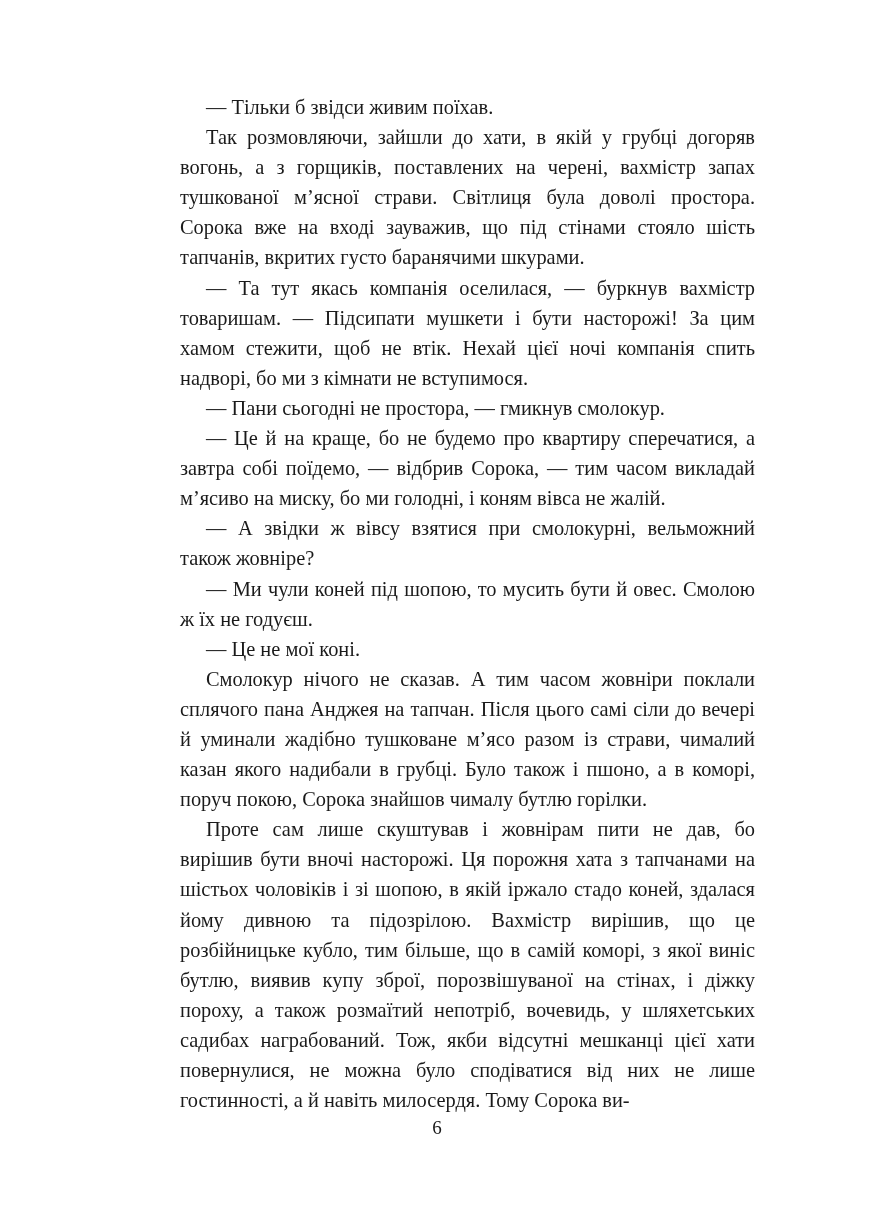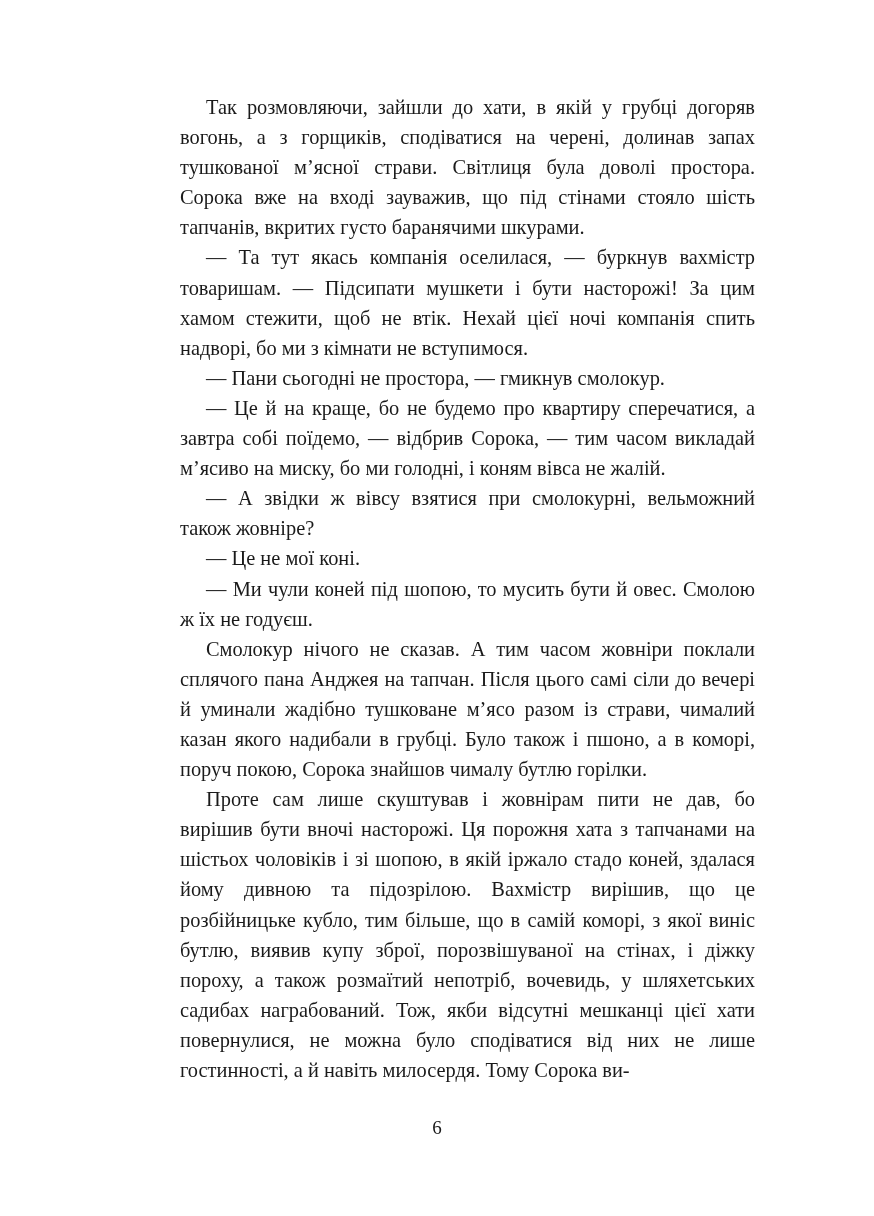--- a/index.html
+++ b/index.html
@@ -49,26 +49,27 @@
     font-size: 19px;
     color: #1a1a1a;
   }
 </style>
 </head>
 <body>
 
 <div class="page">
 
   <div class="text-block">
-    <p>Так розмовляючи, зайшли до хати, в якій у грубці догоряв вогонь, а з горщиків, сподіватися на черені, долинав запах тушкованої м’ясної страви. Світлиця була доволі простора. Сорока вже на вході зауважив, що під стінами стояло шість тапчанів, вкритих густо баранячими шкурами.</p>
+    <p>— Тільки б звідси живим поїхав.</p>
+    <p>Так розмовляючи, зайшли до хати, в якій у грубці догоряв вогонь, а з горщиків, поставлених на черені, вахмістр запах тушкованої м’ясної страви. Світлиця була доволі простора. Сорока вже на вході зауважив, що під стінами стояло шість тапчанів, вкритих густо баранячими шкурами.</p>
     <p>— Та тут якась компанія оселилася, — буркнув вахмістр товаришам. — Підсипати мушкети і бути насторожі! За цим хамом стежити, щоб не втік. Нехай цієї ночі компанія спить надворі, бо ми з кімнати не вступимося.</p>
     <p>— Пани сьогодні не простора, — гмикнув смолокур.</p>
     <p>— Це й на краще, бо не будемо про квартиру сперечатися, а завтра собі поїдемо, — відбрив Сорока, — тим часом викладай м’ясиво на миску, бо ми голодні, і коням вівса не жалій.</p>
     <p>— А звідки ж вівсу взятися при смолокурні, вельможний також жовніре?</p>
+    <p>— Ми чули коней під шопою, то мусить бути й овес. Смолою ж їх не годуєш.</p>
     <p>— Це не мої коні.</p>
-    <p>— Ми чули коней під шопою, то мусить бути й овес. Смолою ж їх не годуєш.</p>
     <p>Смолокур нічого не сказав. А тим часом жовніри поклали сплячого пана Анджея на тапчан. Після цього самі сіли до вечері й уминали жадібно тушковане м’ясо разом із страви, чималий казан якого надибали в грубці. Було також і пшоно, а в коморі, поруч покою, Сорока знайшов чималу бутлю горілки.</p>
     <p>Проте сам лише скуштував і жовнірам пити не дав, бо вирішив бути вночі насторожі. Ця порожня хата з тапчанами на шістьох чоловіків і зі шопою, в якій іржало стадо коней, здалася йому дивною та підозрілою. Вахмістр вирішив, що це розбійницьке кубло, тим більше, що в самій коморі, з якої виніс бутлю, виявив купу зброї, порозвішуваної на стінах, і діжку пороху, а також розмаїтий непотріб, вочевидь, у шляхетських садибах награбований. Тож, якби відсутні мешканці цієї хати повернулися, не можна було сподіватися від них не лише гостинності, а й навіть милосердя. Тому Сорока ви-</p>
   </div>
 
   <div class="folio">6</div>
 
 </div>
 
 </body></html>

